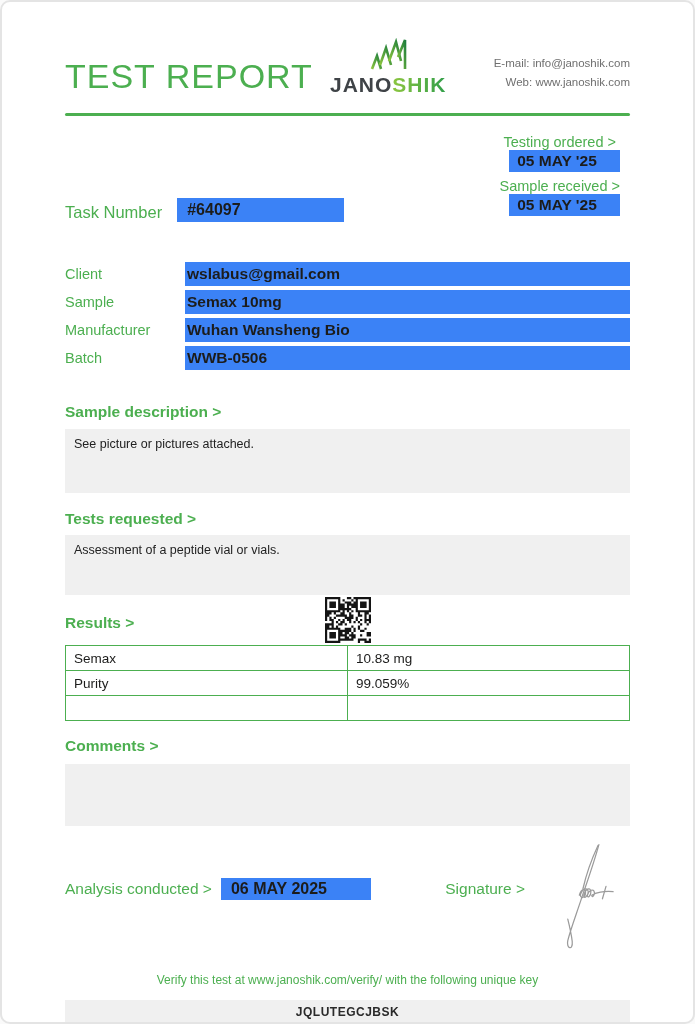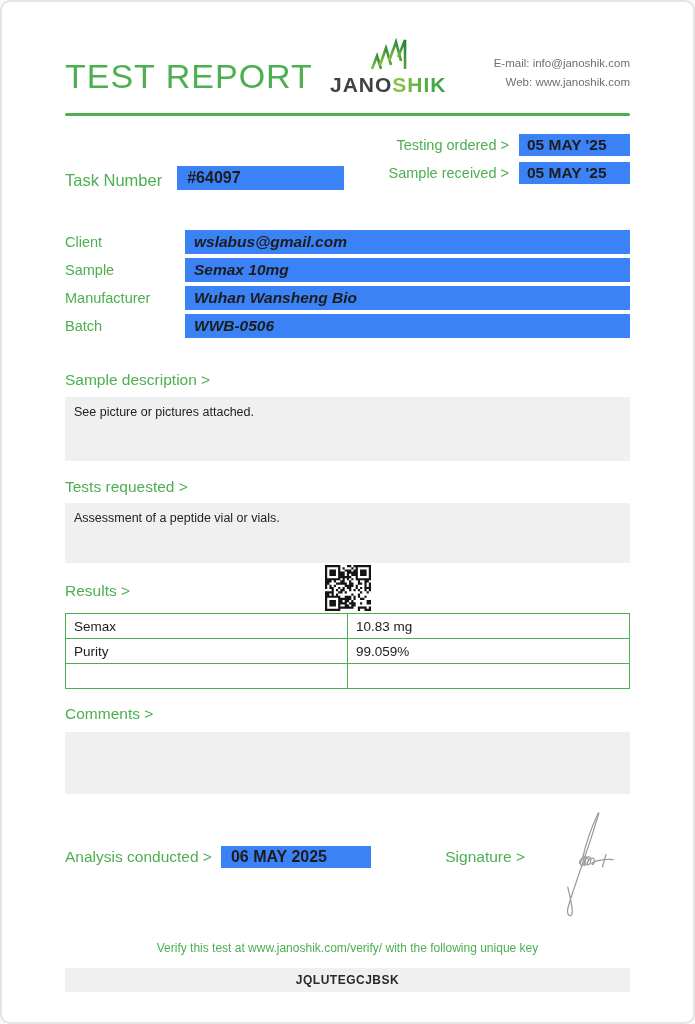--- a/index.html
+++ b/index.html
@@ -25,33 +25,33 @@
   .contact { text-align:right; font-size:11.5px; color:#6f6f6f; line-height:1.6; padding-bottom:4px; }
   .divider { height:3px; background:#4caf50; margin:0 63px; border-radius:2px; }
 
   
   .task-row { display:flex; align-items:flex-end; margin:18px 63px 0 63px; }
   .green-label { color:#4caf50; font-size:15px; font-weight:500; }
   .task-label { font-size:16.5px; padding-top:3px; }
   .value-box { background:#3b82f6; color:#1c1c1b; font-weight:700; font-size:16px; padding:3px 10px; }
   .task-number-box { width:167px; margin-left:15px; }
   .task-dates { margin-left:auto; }
-  .date-line { display:flex; align-items:center; justify-content:flex-end; margin-bottom:6px; }
+  .date-line { display:flex; align-items:center; justify-content:flex-end; margin-bottom:6px;flex-direction:column; }
   .date-line .green-label { margin-right:10px; font-size:14.5px; }
   .date-box { width:111px; padding:2px 8px; font-size:15.5px; }
 
   
   .details { margin:40px 63px 0 63px; }
   .detail-row { display:flex; align-items:stretch; margin-bottom:4px; }
   .detail-label { width:120px; font-size:14.5px; padding-top:4px; }
-  .detail-value { flex:1; font-size:15.5px; padding:3px 9px; font-weight:700;font-style:italic; }
+  .detail-value { flex:1; font-size:15.5px; padding:3px 2px; font-weight:700; }
 
   
   .section { margin:0 63px; }
-  .section-label { color:#4caf50; font-size:15.5px; font-weight:400; }
+  .section-label { color:#4caf50; font-size:15.5px; font-weight:700; }
   .text-box { background:#f0f0f0; font-size:12.5px; font-weight:500; color:#222; padding:8px 9px; }
   .desc-section { margin-top:33px; }
   .desc-box { margin-top:8px; height:64px; }
   .tests-section { margin-top:17px; }
   .tests-box { margin-top:7px; height:60px; }
 
   
   .results-section { margin-top:19px; position:relative; }
   .qr-wrap { position:absolute; left:50%; transform:translateX(-50%); top:-17px; width:47px; height:46px; }
   .results-table { width:100%; border-collapse:collapse; margin-top:13px; }

